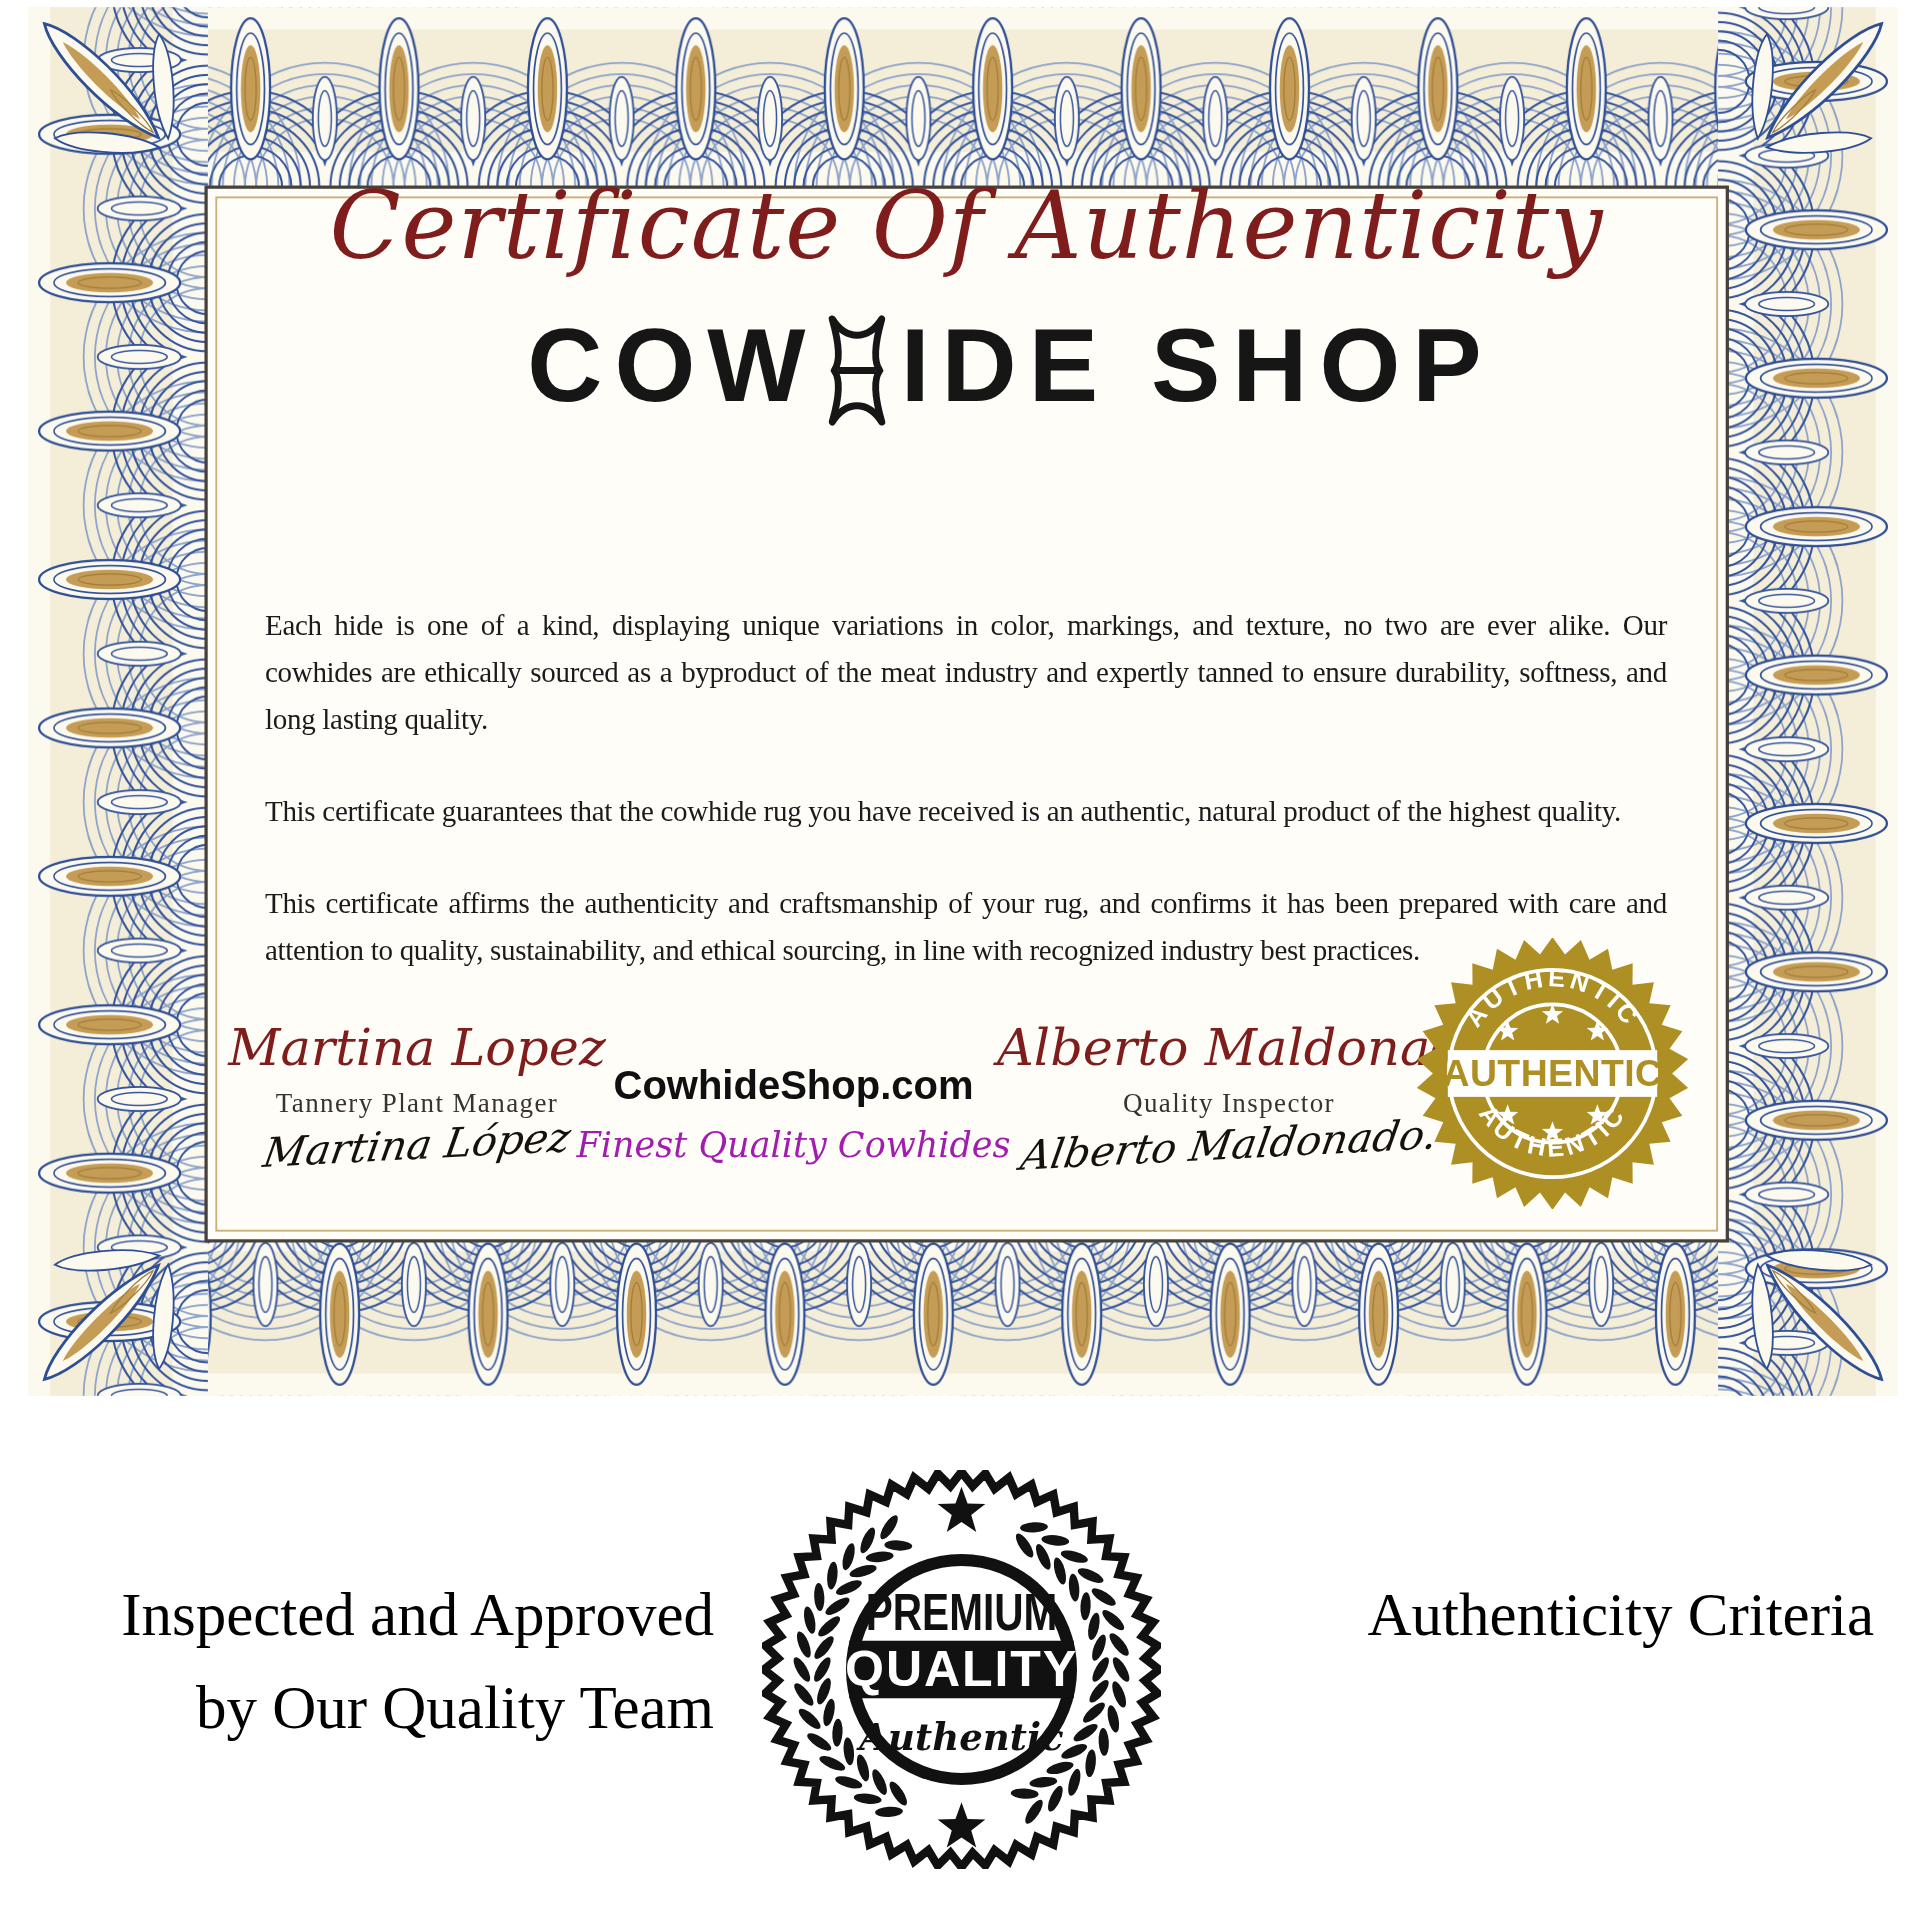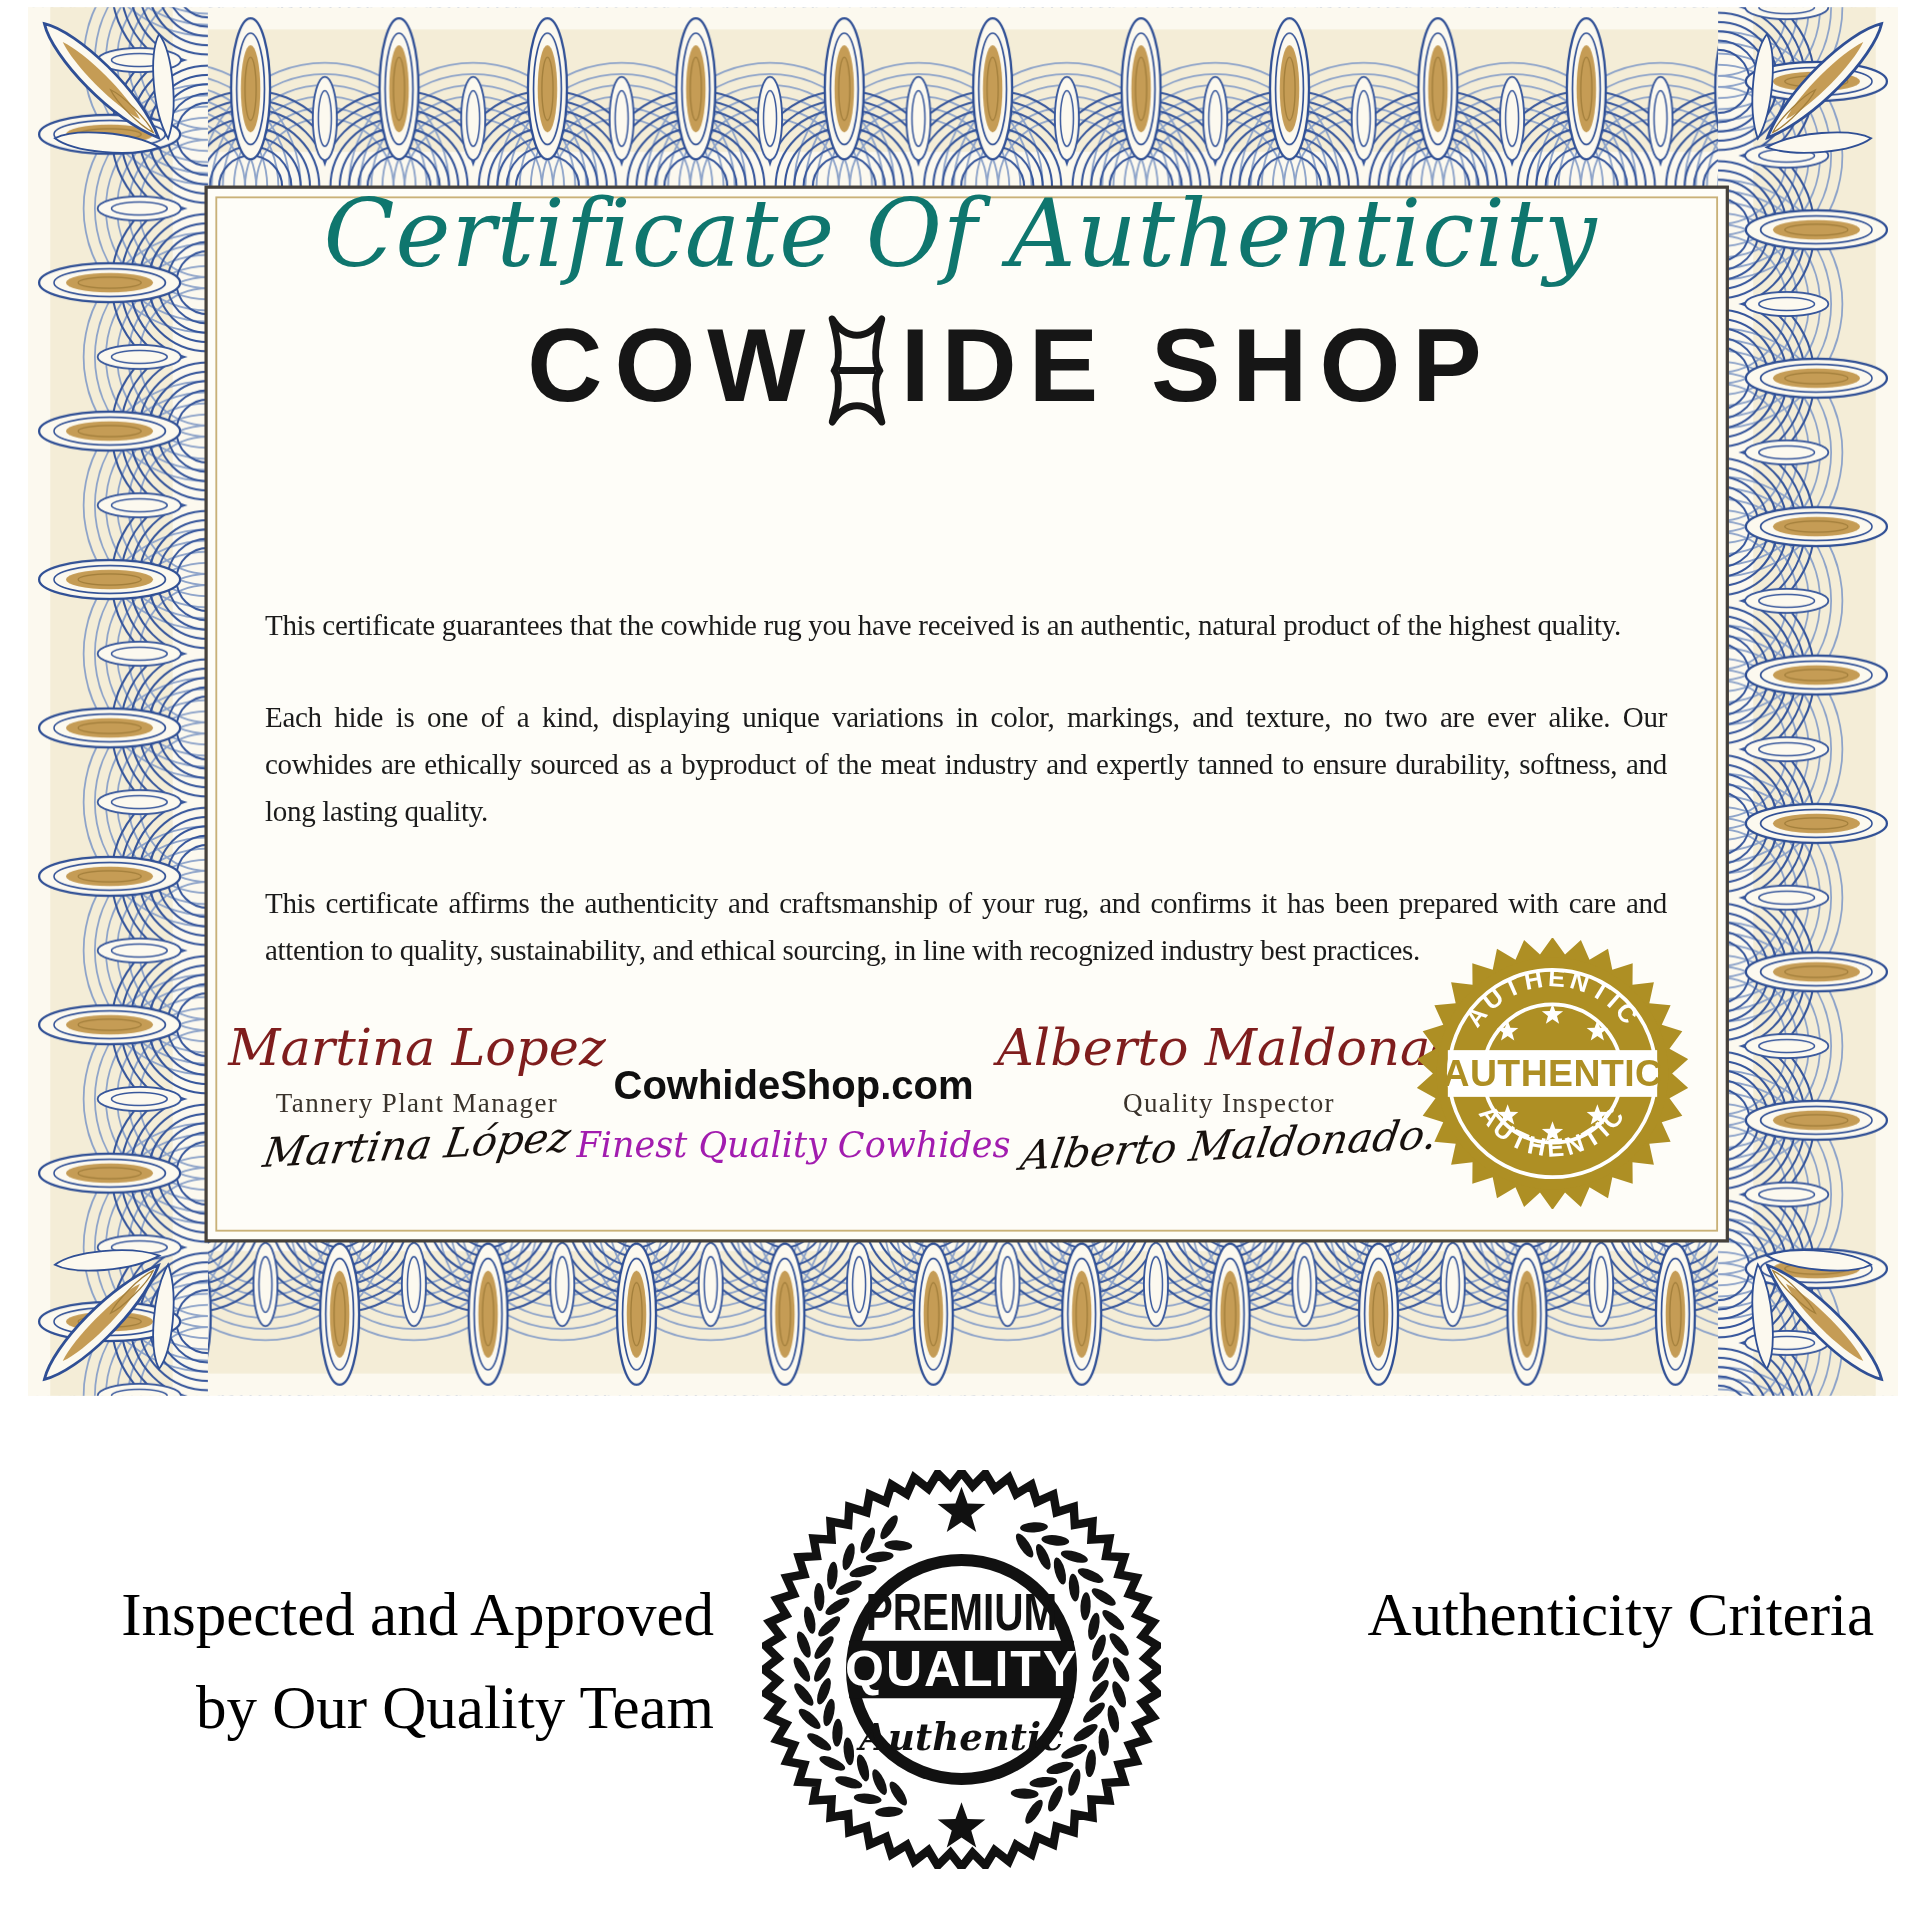--- a/index.html
+++ b/index.html
@@ -2,23 +2,23 @@
 <html style="font-size:15px"><head>
 <meta charset="utf-8">
 <style>
   html,body{margin:0;padding:0;background:#ffffff;}
   .page{position:relative;width:1926px;height:1927px;background:#ffffff;overflow:hidden;
         font-family:"Liberation Serif",serif;}
   .certificate{position:absolute;left:28px;top:7.4px;width:1870px;height:1389px;}
   .border-svg{position:absolute;left:0;top:0;}
   .cert-content{position:absolute;left:0;top:0;width:1870px;height:1389px;}
 
-  .cert-title{position:absolute;left:172px;top:165px;width:1521px;text-align:center;
+  .cert-title{position:absolute;left:178px;top:165px;width:1521px;text-align:center;
     font-family:"DejaVu Serif",serif;font-style:italic;font-weight:500;
-    font-size:93px;color:#0f766e;letter-spacing:0.9px;white-space:nowrap;margin-top:8px;}
+    font-size:93px;color:#7f1d1d;letter-spacing:0.9px;white-space:nowrap;}
 
   .logo-row{position:absolute;left:178px;top:299px;width:1521px;display:flex;
     align-items:center;justify-content:center;gap:1.9px;color:#161616;padding-left:44px;}
   .logo-part{font-family:"Liberation Sans",sans-serif;font-weight:600;font-size:104px;
     letter-spacing:12px;white-space:pre;}
   .hide-glyph{margin:0 5.6px -9.3px 1.9px;}
 
   .body-copy{position:absolute;left:237px;top:595px;width:1402px;
     font-size:29px;line-height:1.62;color:#1b1b1b;letter-spacing:-0.3px;
     text-align:justify;}
@@ -130,22 +130,22 @@
       <div class="logo-row">
         <span class="logo-part">COW</span>
         <svg class="hide-glyph" width="72" height="119" viewBox="0 0 70 120">
           <path d="M10,8 C24,30 46,30 60,8 C52,36 52,52 58,60 C52,68 52,84 60,112 C46,90 24,90 10,112 C18,84 18,68 12,60 C18,52 18,36 10,8 Z" fill="none" stroke="#161616" stroke-width="7" stroke-linejoin="round"></path>
           <line x1="16" y1="60" x2="54" y2="60" stroke="#161616" stroke-width="7"></line>
         </svg>
         <span class="logo-part">IDE SHOP</span>
       </div>
 
       <div class="body-copy">
+        <p>Each hide is one of a kind, displaying unique variations in color, markings, and texture, no two are ever alike. Our cowhides are ethically sourced as a byproduct of the meat industry and expertly tanned to ensure durability, softness, and long lasting quality.</p>
         <p>This certificate guarantees that the cowhide rug you have received is an authentic, natural product of the highest quality.</p>
-        <p>Each hide is one of a kind, displaying unique variations in color, markings, and texture, no two are ever alike. Our cowhides are ethically sourced as a byproduct of the meat industry and expertly tanned to ensure durability, softness, and long lasting quality.</p>
         <p>This certificate affirms the authenticity and craftsmanship of your rug, and confirms it has been prepared with care and attention to quality, sustainability, and ethical sourcing, in line with recognized industry best practices.</p>
       </div>
 
       <div class="sig-col" style="left:148px;top:1011px;width:482px;">
         <div class="sig-name">Martina Lopez</div>
         <div class="sig-role">Tannery Plant Manager</div>
         <div class="sig-script">Martina López</div>
       </div>
 
       <div class="sig-col" style="left:529px;top:1056px;width:473px;">

